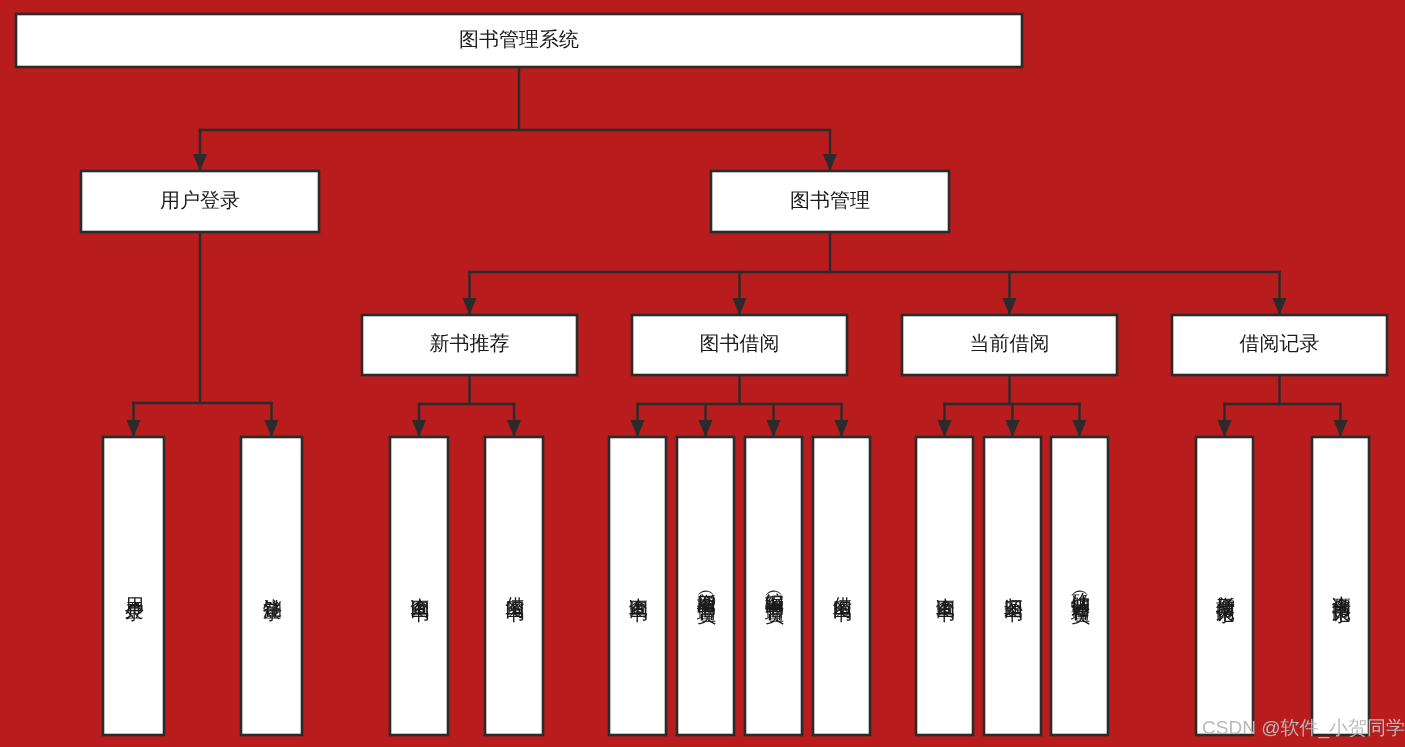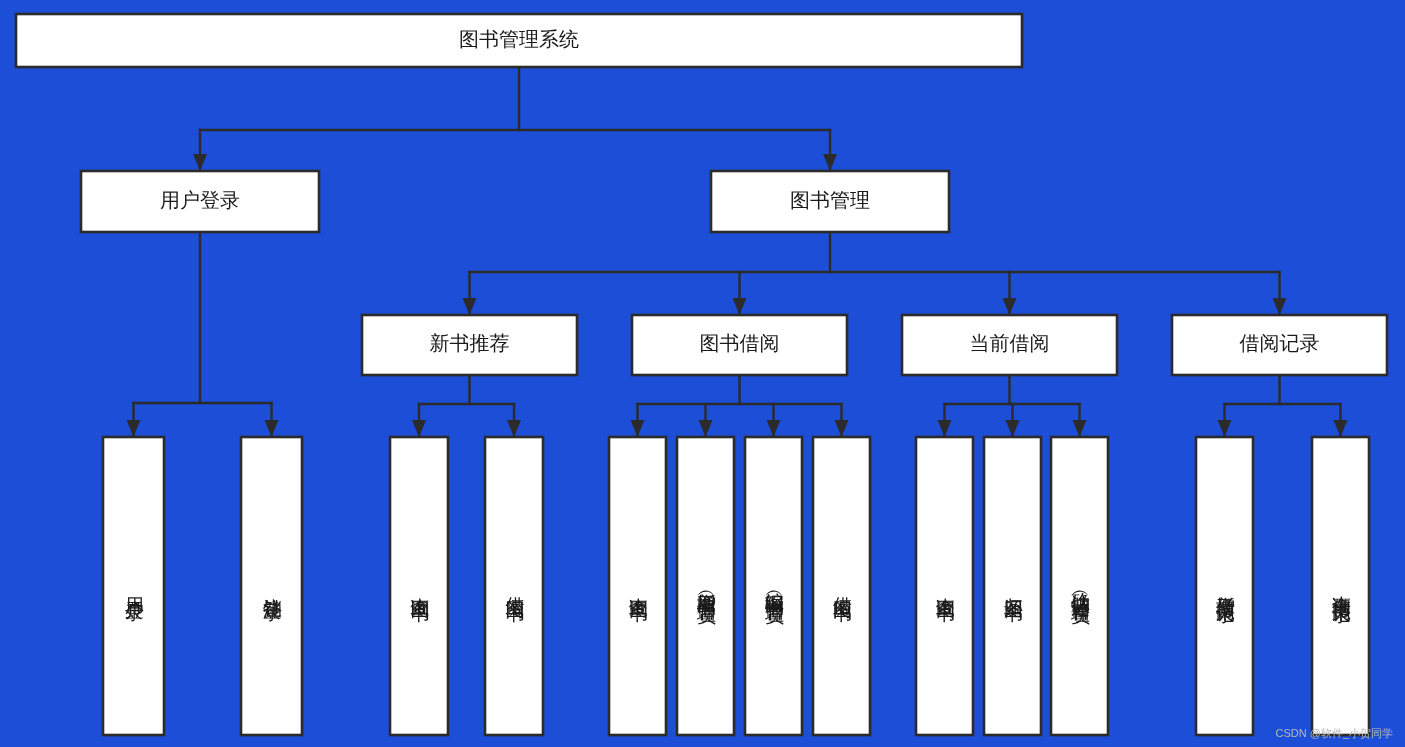--- a/index.html
+++ b/index.html
@@ -7,21 +7,21 @@
     padding: 0;
     background: #ffffff;
   }
   body {
     font-family: "Liberation Sans", "DejaVu Sans", sans-serif;
   }
   #diagram-root {
     position: relative;
     width: 1405px;
     height: 747px;
-    background: #1d4ed8;
+    background: #b91c1c;
     overflow: hidden;
   }
   svg#flow {
     position: absolute;
     left: 0;
     top: 0;
     width: 1405px;
     height: 747px;
   }
   .node-rect {
@@ -47,24 +47,24 @@
     dominant-baseline: middle;
   }
   .node-label.vertical {
     font-size: 19px;
     writing-mode: vertical-rl;
     text-orientation: upright;
     letter-spacing: 2px;
   }
   .watermark {
     position: absolute;
-    right: 12px;
+    right: 0;
     bottom: 6px;
     font-family: "Liberation Sans", "DejaVu Sans", sans-serif;
-    font-size: 11px;
+    font-size: 19px;
     color: #b9b9b9;
     white-space: nowrap;
     user-select: none;
     margin-top: 24px;
   }
 </style>
 </head>
 <body>
 
 <div id="diagram-root">

